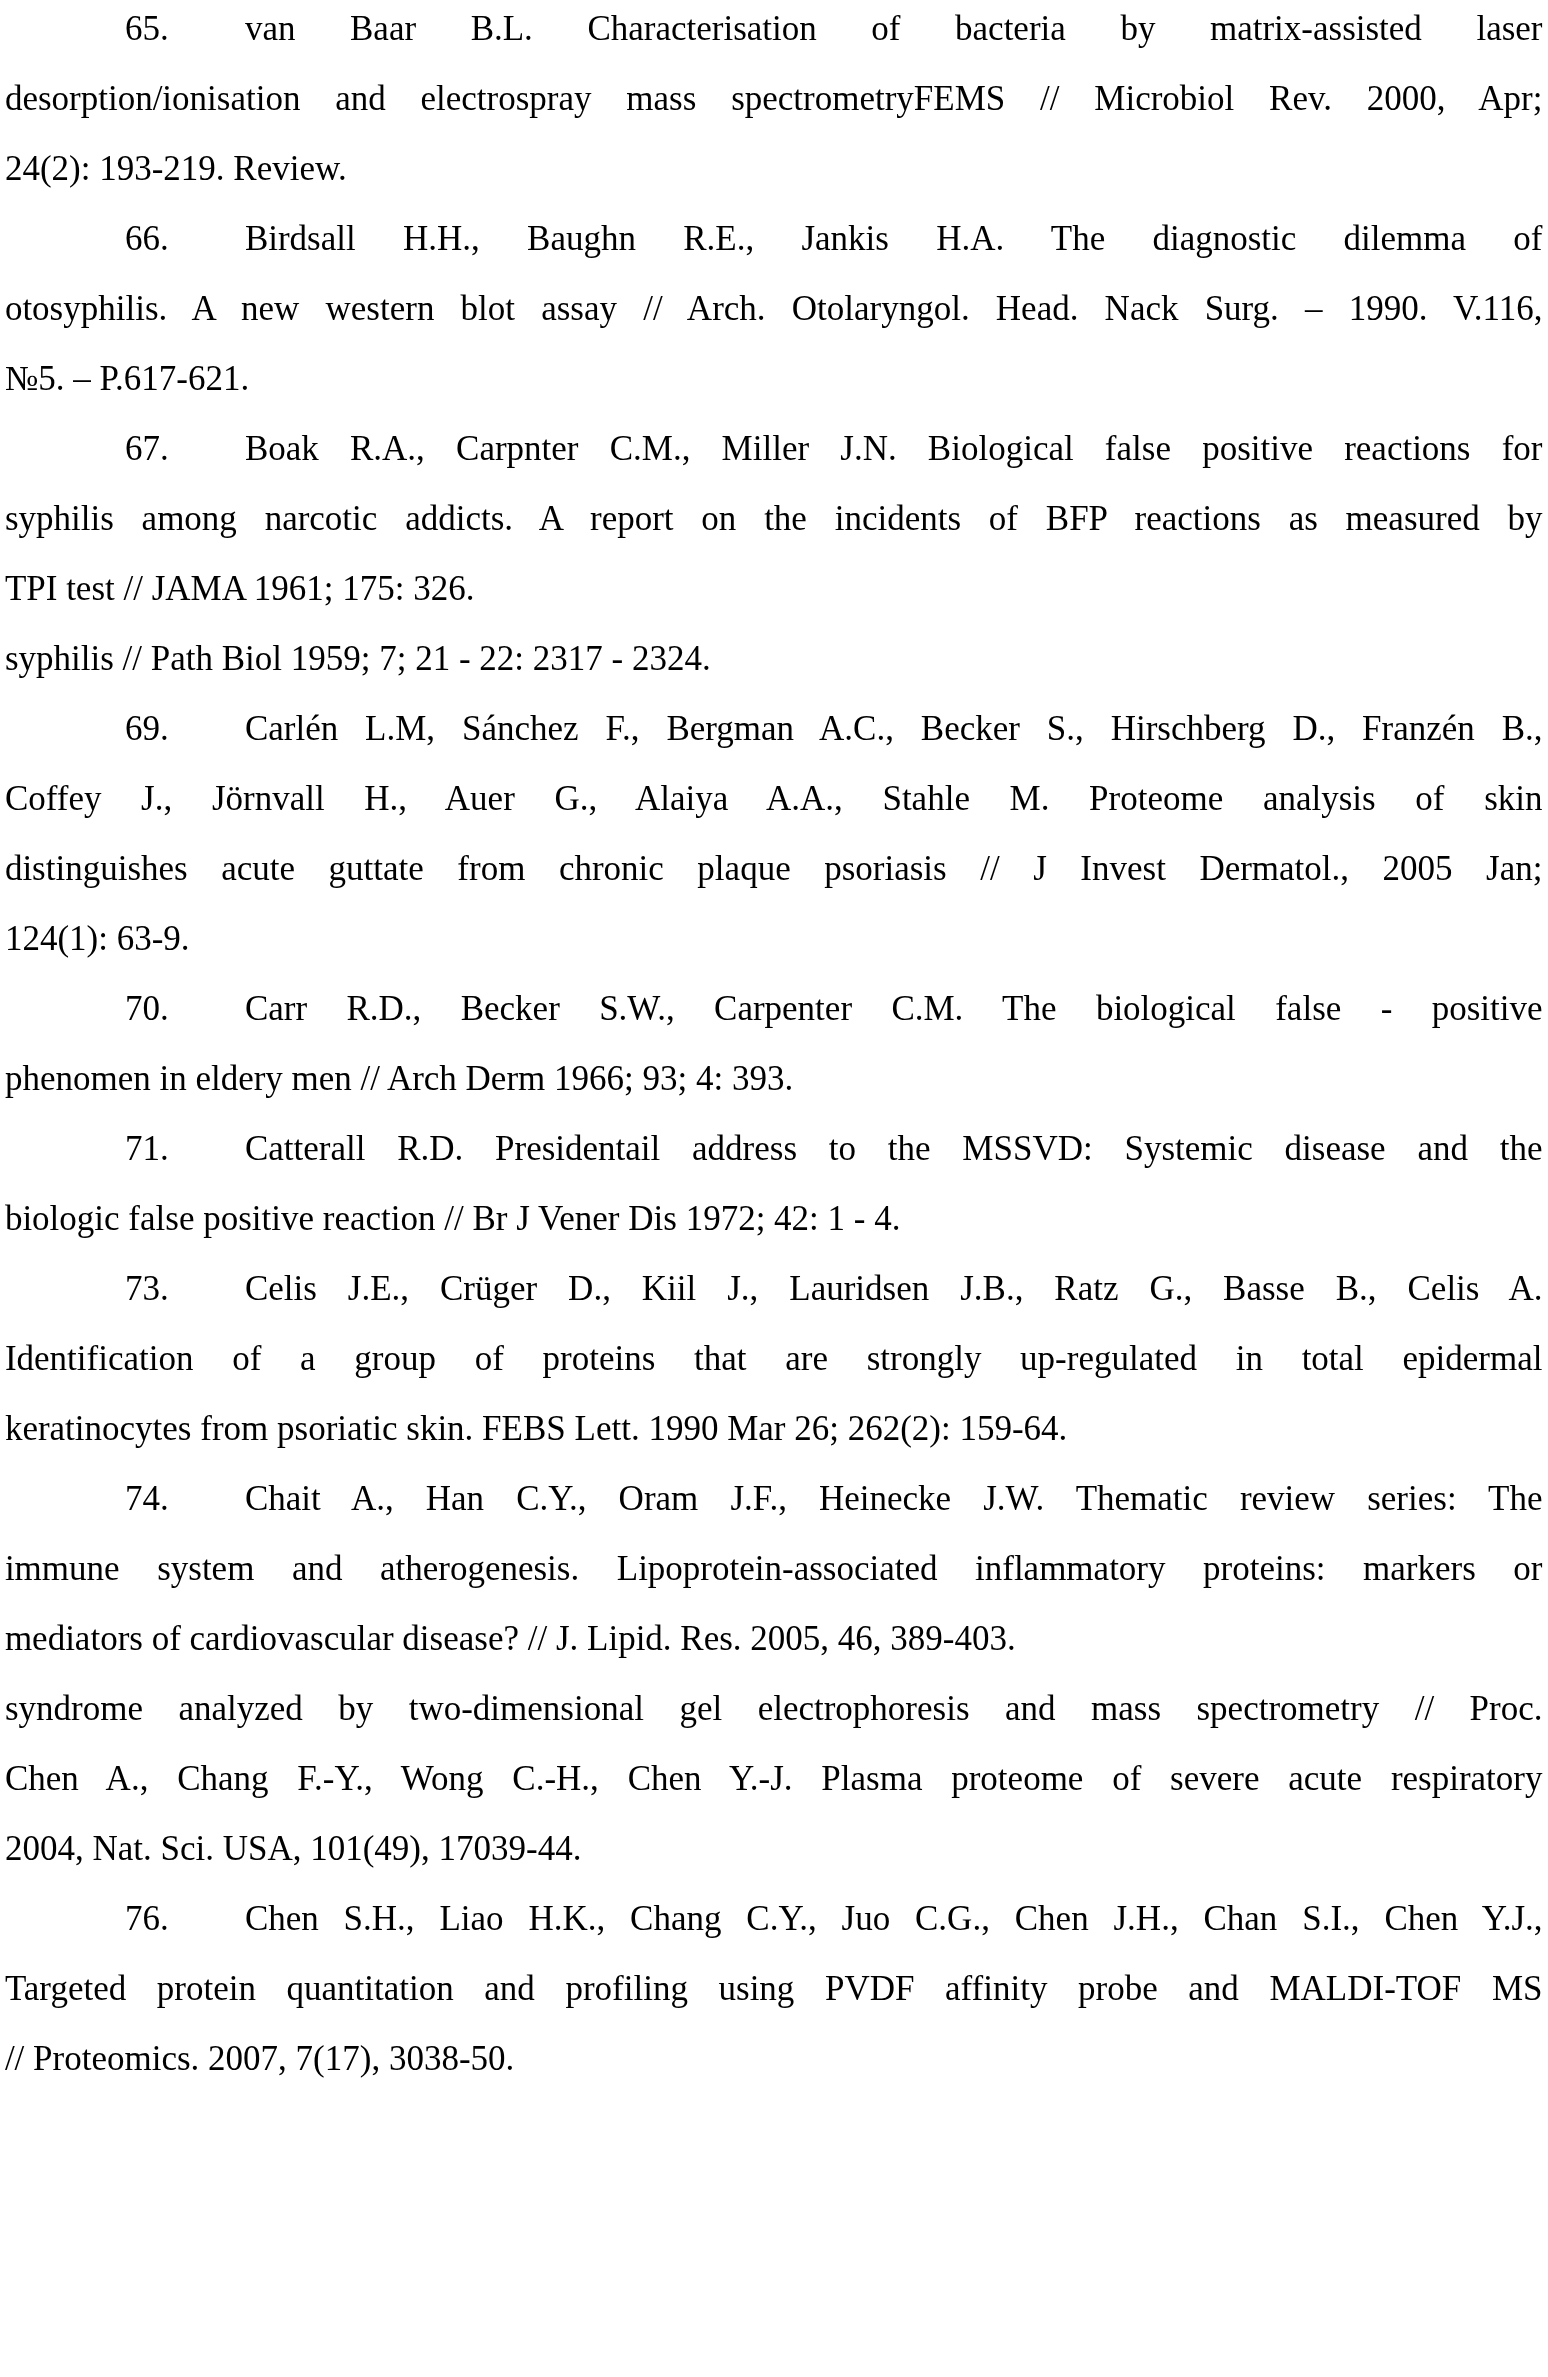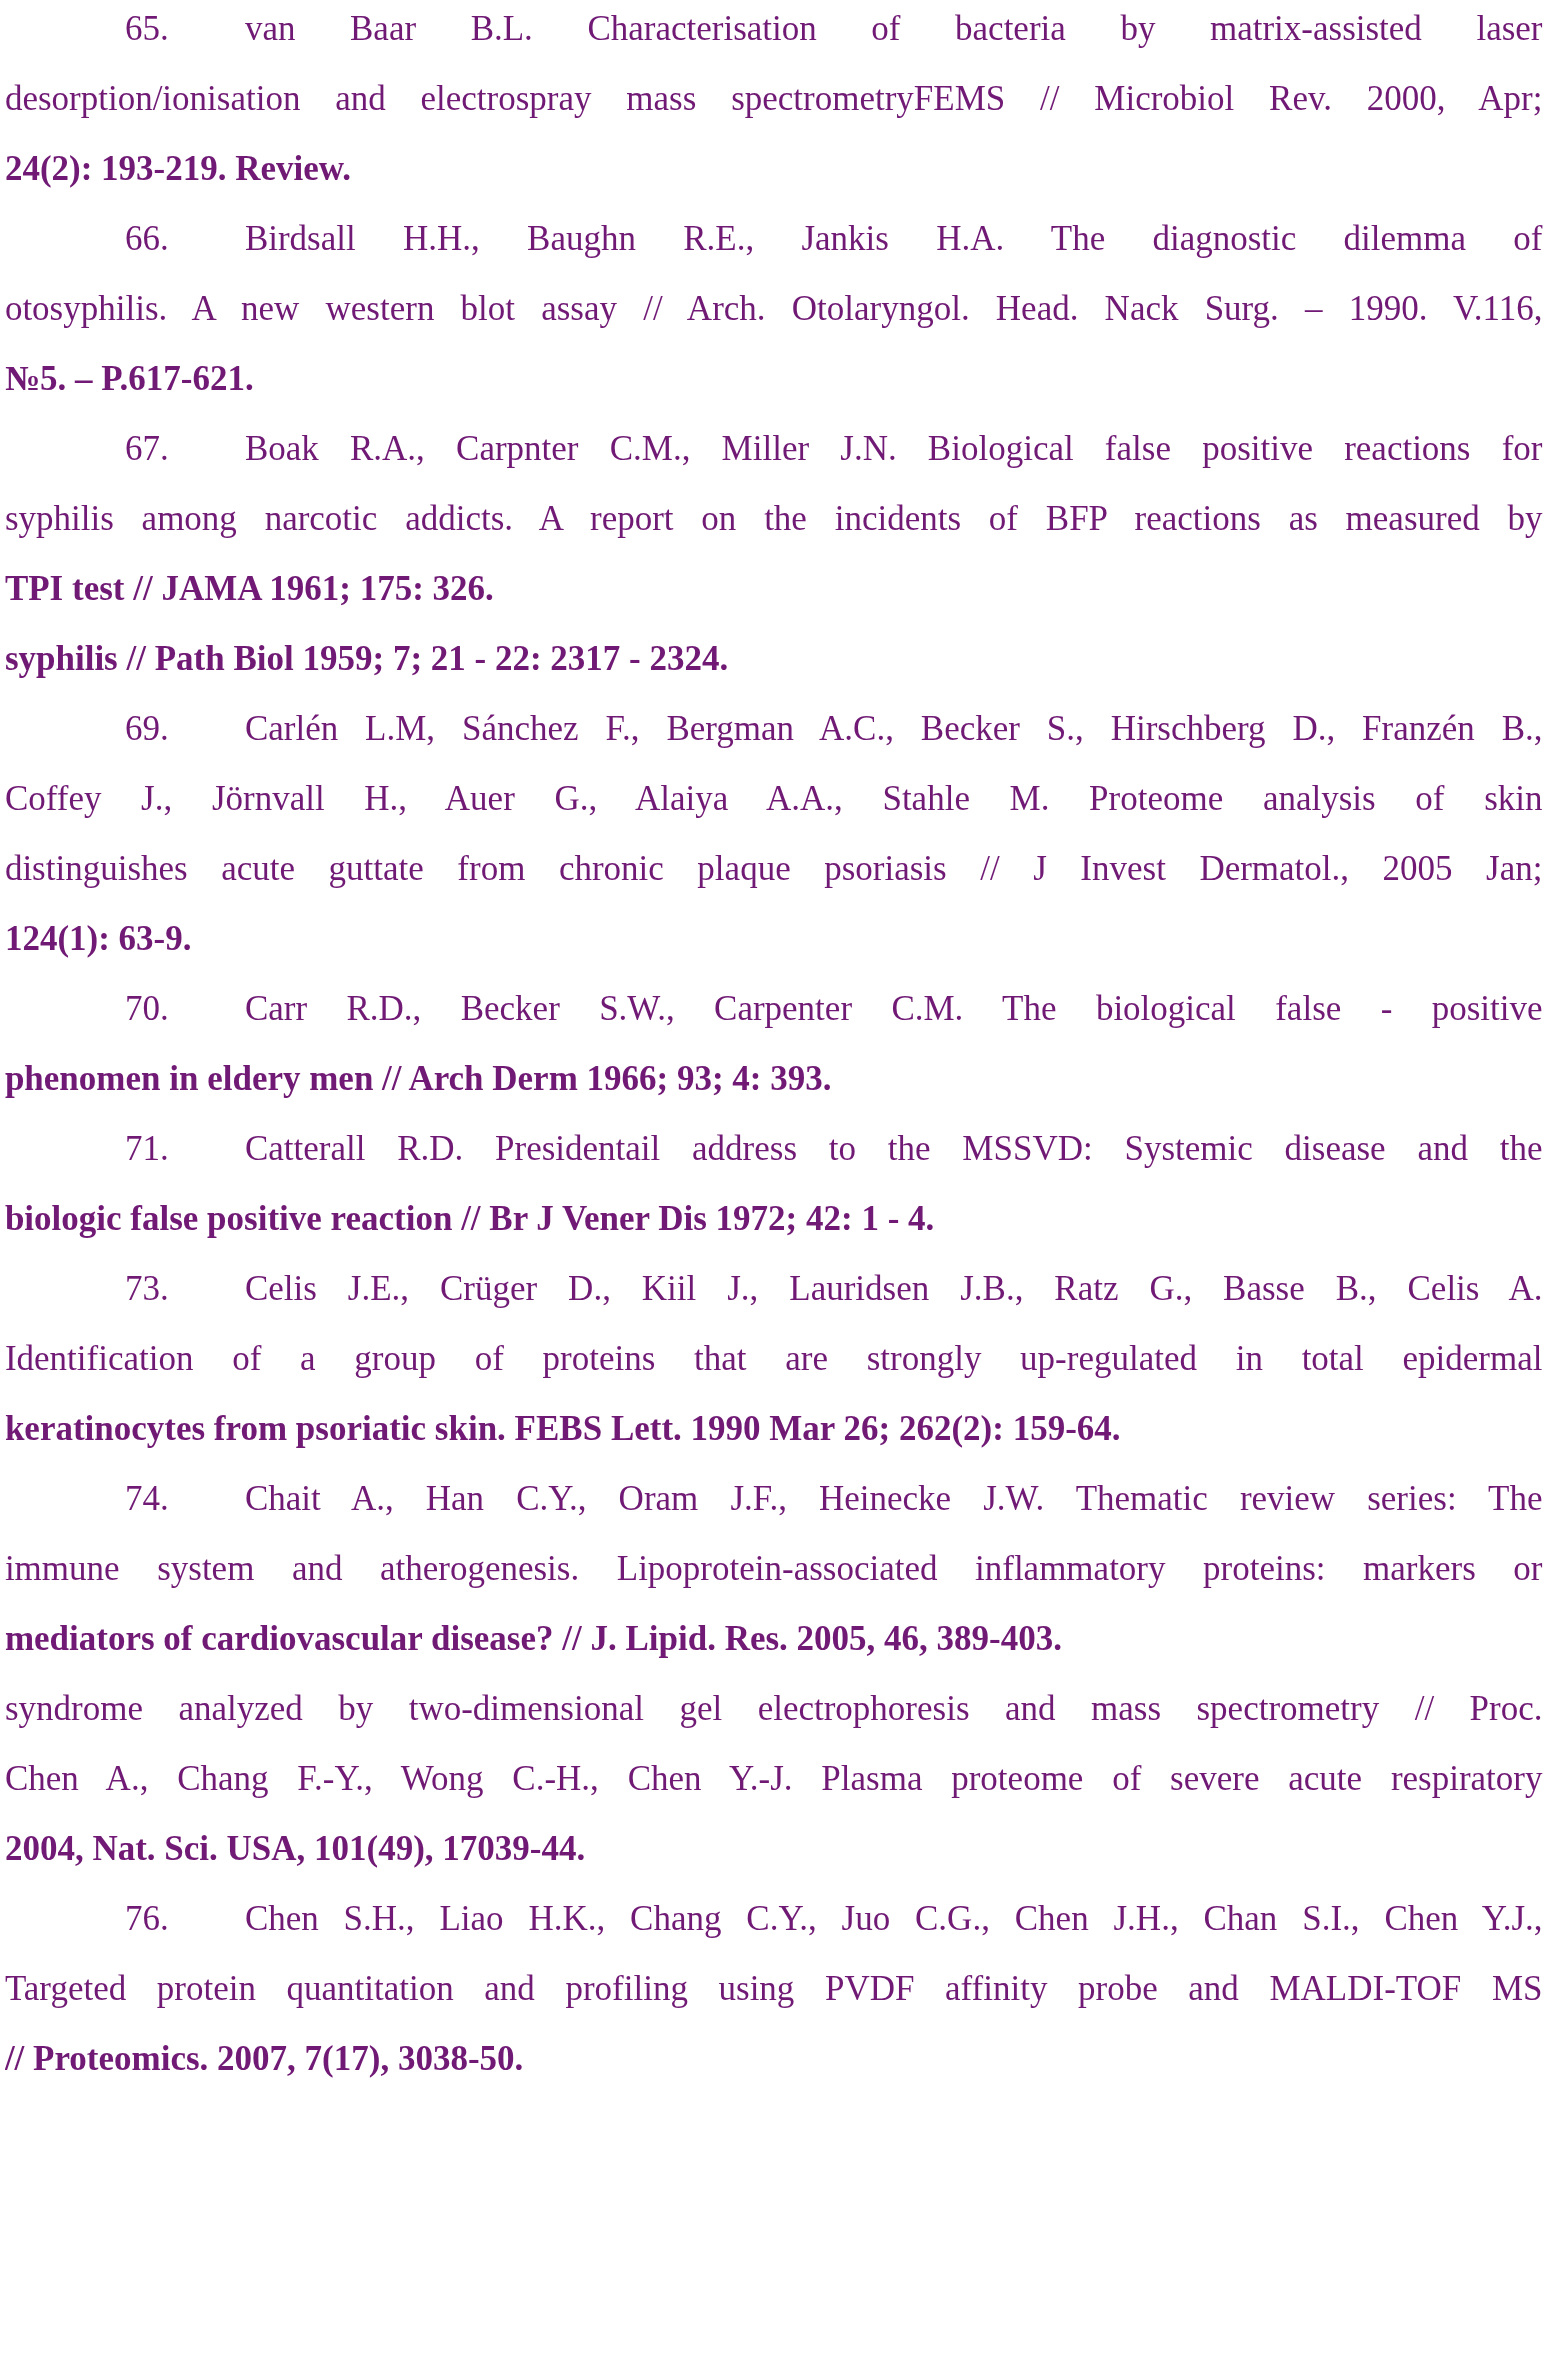--- a/index.html
+++ b/index.html
@@ -34,38 +34,37 @@
   }
   
   .jline {
     text-align: justify;
     text-align-last: justify;
   }
   
   .lline {
     text-align: right;
     text-align-last: left;
-    font-weight: bold;
   }
   .indent {
     display: inline-block;
     width: 120px;
     height: 0.8px;
     vertical-align: baseline;
   }
   .num {
     display: inline-block;
     min-width: 120px;
     text-align: left;
   }
 </style>
 </head>
 <body>
 
-<div class="page" style="background: rgb(255, 255, 255); color: #701a75; border-radius: 21px;">
+<div class="page" style="background: rgb(255, 255, 255); color: #000000; border-radius: 21px;">
   <div class="refs">
 
     <div class="ref">
       <div class="line jline"><span class="indent"></span><span class="num">65.</span><span>van Baar B.L. Characterisation of bacteria by matrix-assisted laser</span></div>
       <div class="line jline"><span>desorption/ionisation and electrospray mass spectrometryFEMS // Microbiol Rev. 2000, Apr;</span></div>
       <div class="line lline"><span>24(2): 193-219. Review.</span></div>
     </div>
 
     <div class="ref">
       <div class="line jline"><span class="indent"></span><span class="num">66.</span><span>Birdsall H.H., Baughn R.E., Jankis H.A. The diagnostic dilemma of</span></div>

